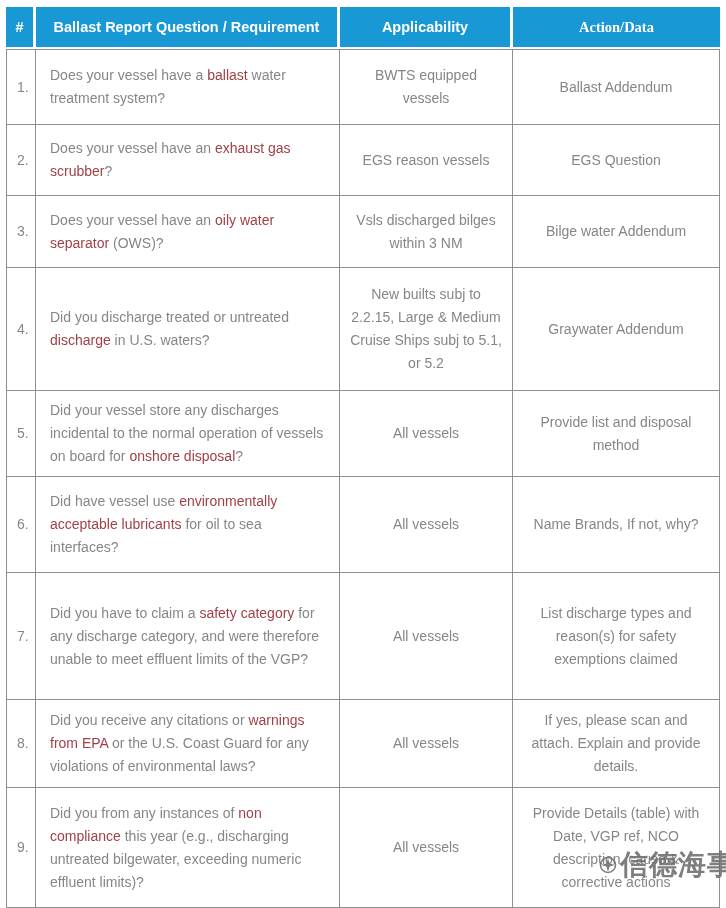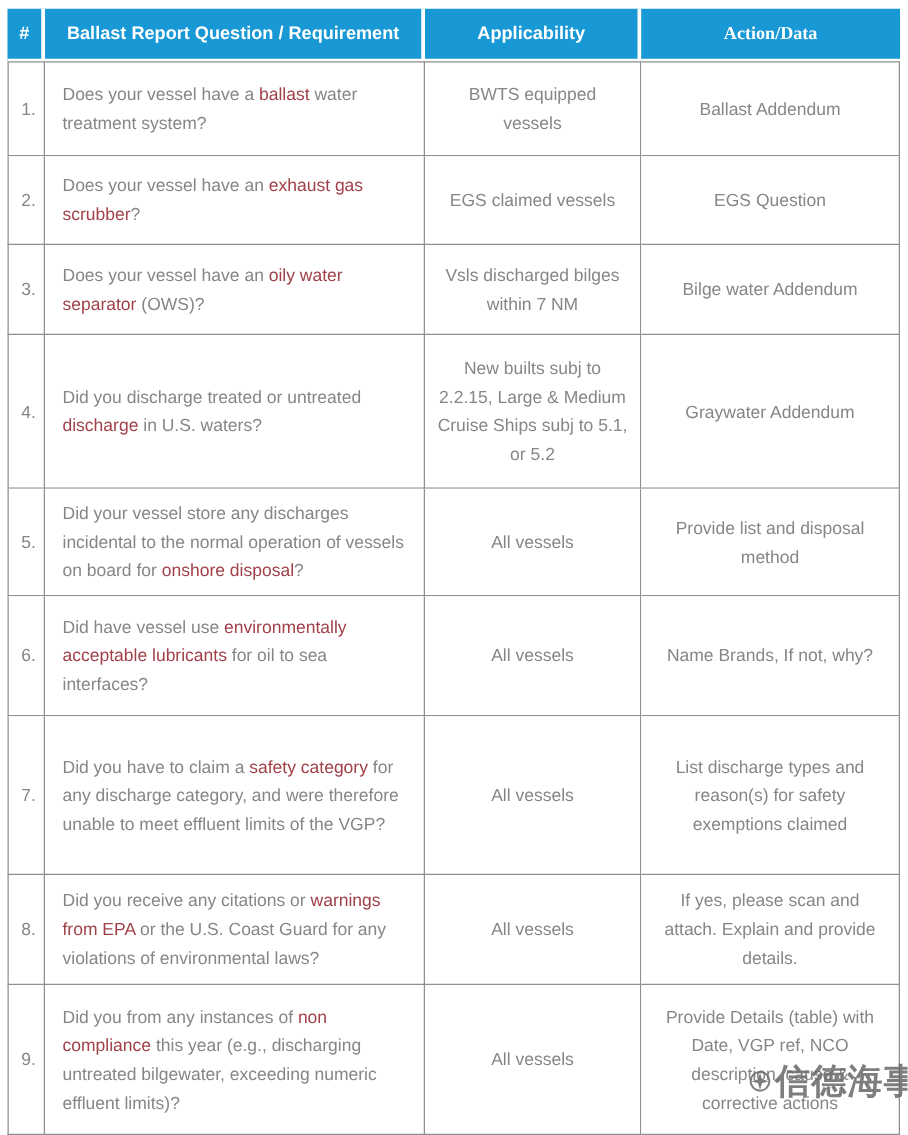--- a/index.html
+++ b/index.html
@@ -106,27 +106,27 @@
     <tbody>
         <tr>
     <td class="col-num">1.</td>
     <td class="col-question"><span>Does your vessel have a </span><span class="hl">ballast</span><span> water treatment system?</span></td>
     <td class="col-applicability">BWTS equipped vessels</td>
     <td class="col-action">Ballast Addendum</td>
   </tr>
         <tr>
     <td class="col-num">2.</td>
     <td class="col-question"><span>Does your vessel have an </span><span class="hl">exhaust gas scrubber</span><span>?</span></td>
-    <td class="col-applicability">EGS claimed vessels</td>
+    <td class="col-applicability">EGS reason vessels</td>
     <td class="col-action">EGS Question</td>
   </tr>
         <tr>
     <td class="col-num">3.</td>
     <td class="col-question"><span>Does your vessel have an </span><span class="hl">oily water separator</span><span> (OWS)?</span></td>
-    <td class="col-applicability">Vsls discharged bilges within 7 NM</td>
+    <td class="col-applicability">Vsls discharged bilges within 3 NM</td>
     <td class="col-action">Bilge water Addendum</td>
   </tr>
         <tr>
     <td class="col-num">4.</td>
     <td class="col-question"><span>Did you discharge treated or untreated </span><span class="hl">discharge</span><span> in U.S. waters?</span></td>
     <td class="col-applicability">New builts subj to 2.2.15, Large &amp; Medium Cruise Ships subj to 5.1, or 5.2</td>
     <td class="col-action">Graywater Addendum</td>
   </tr>
         <tr>
     <td class="col-num">5.</td>

